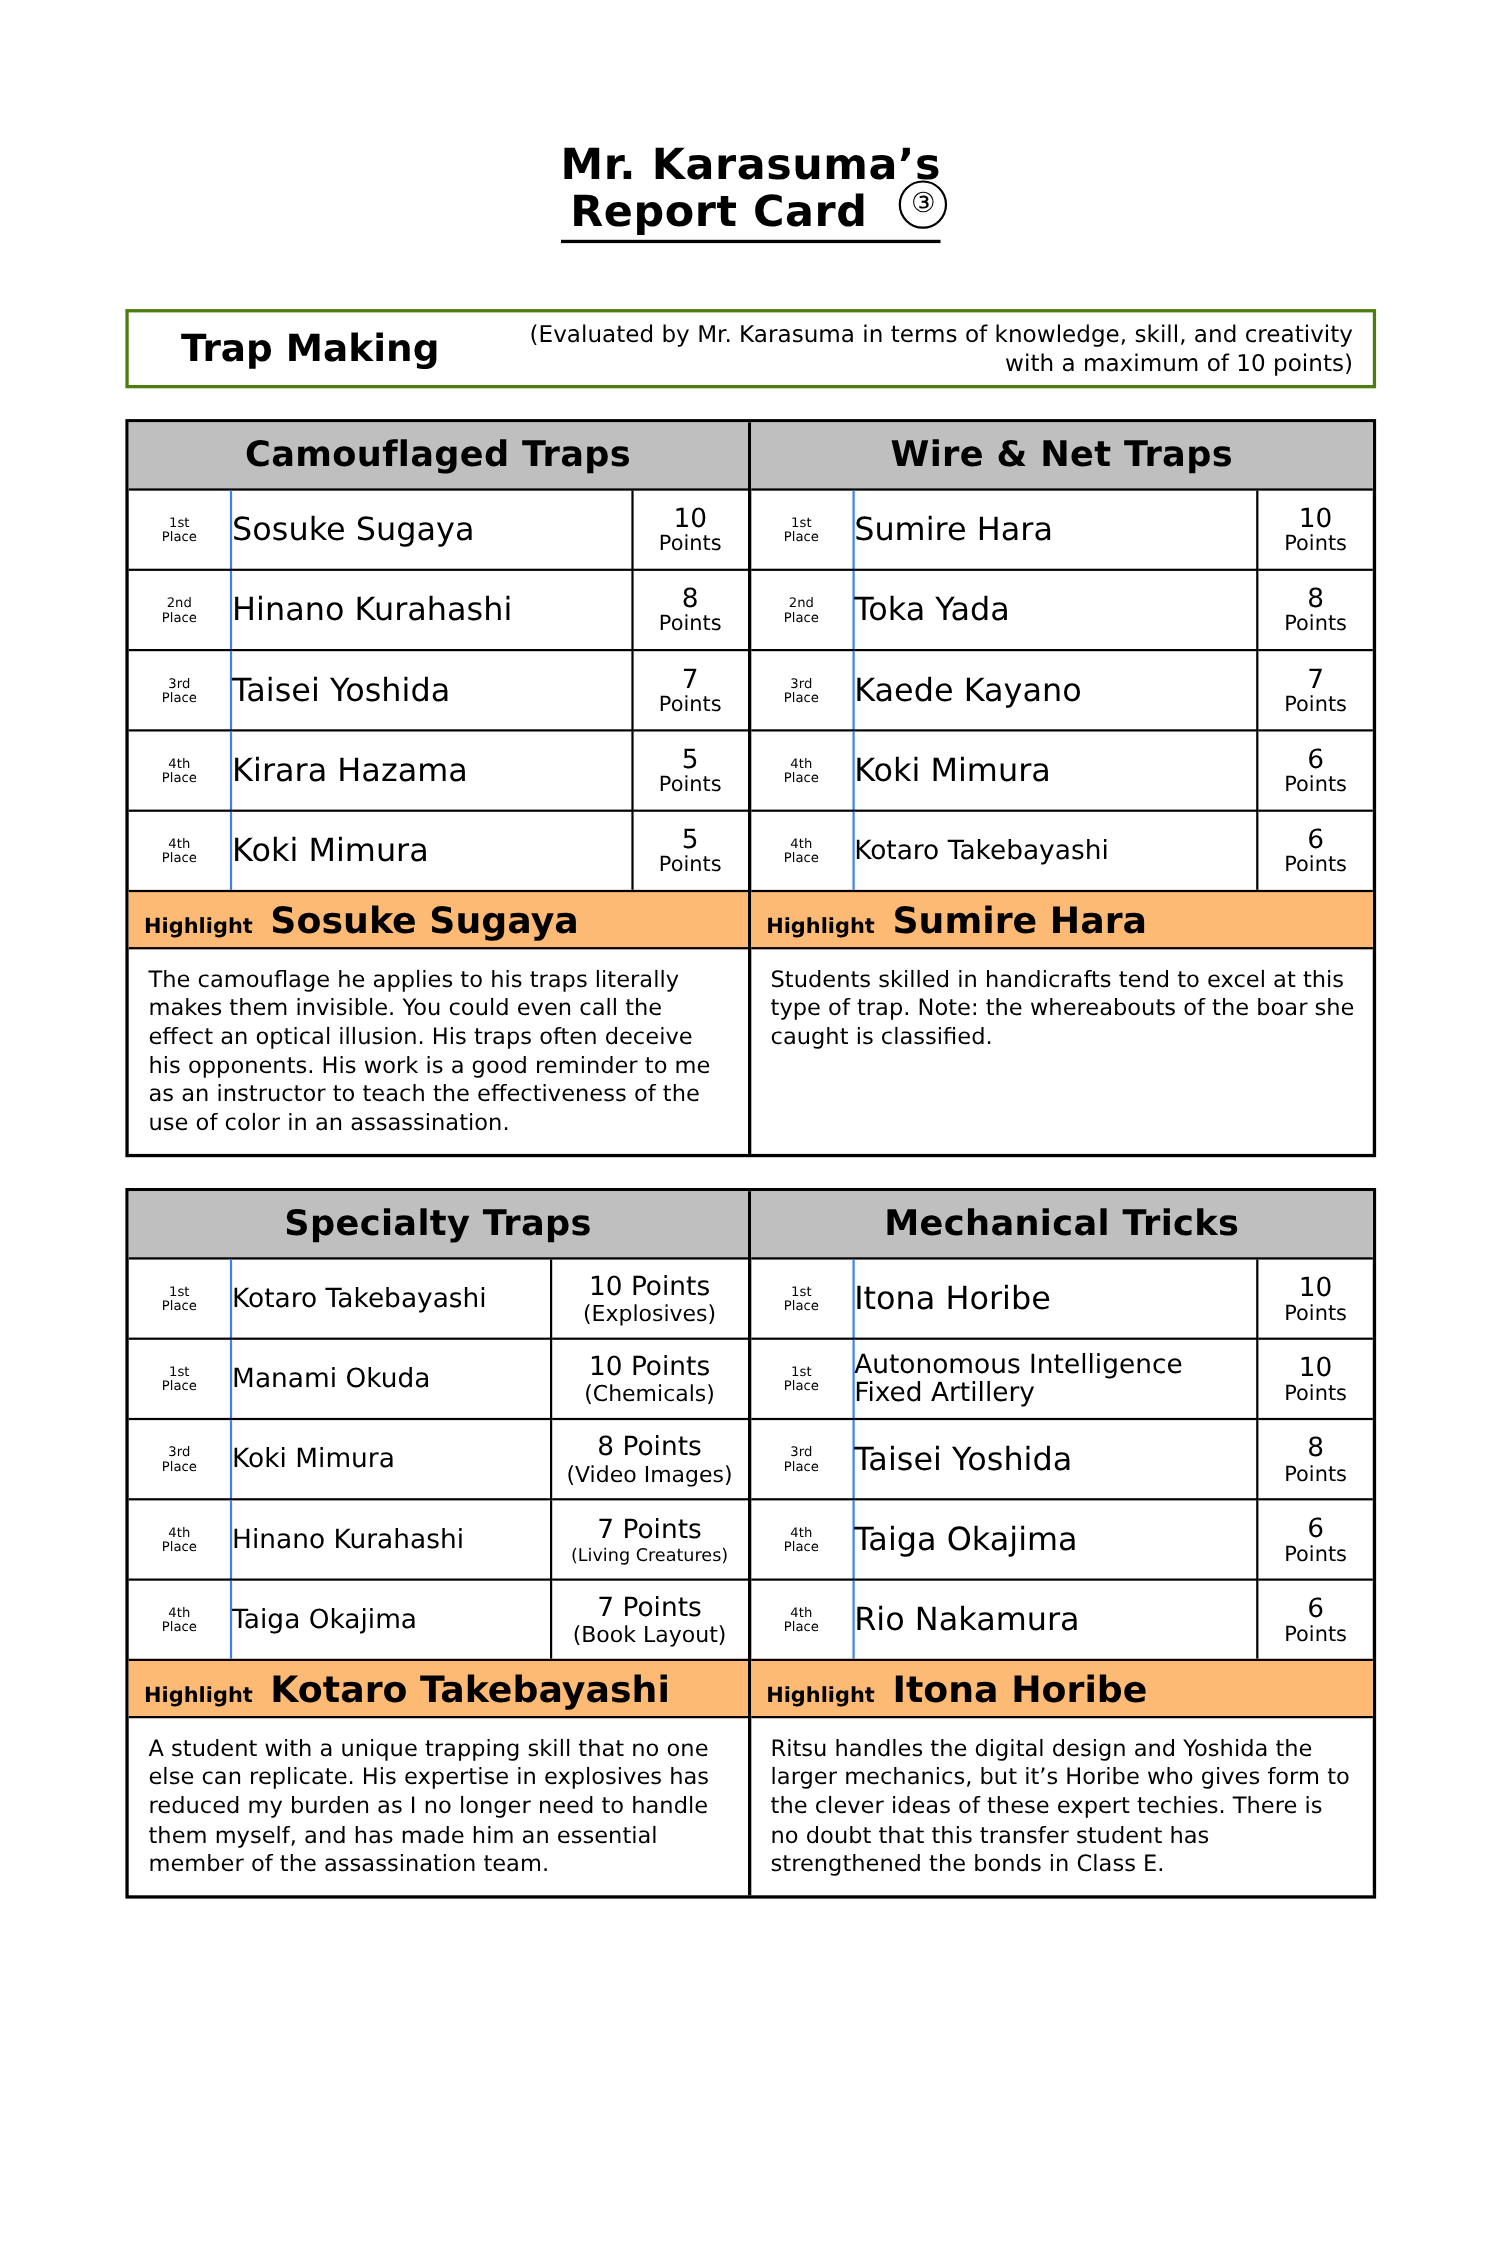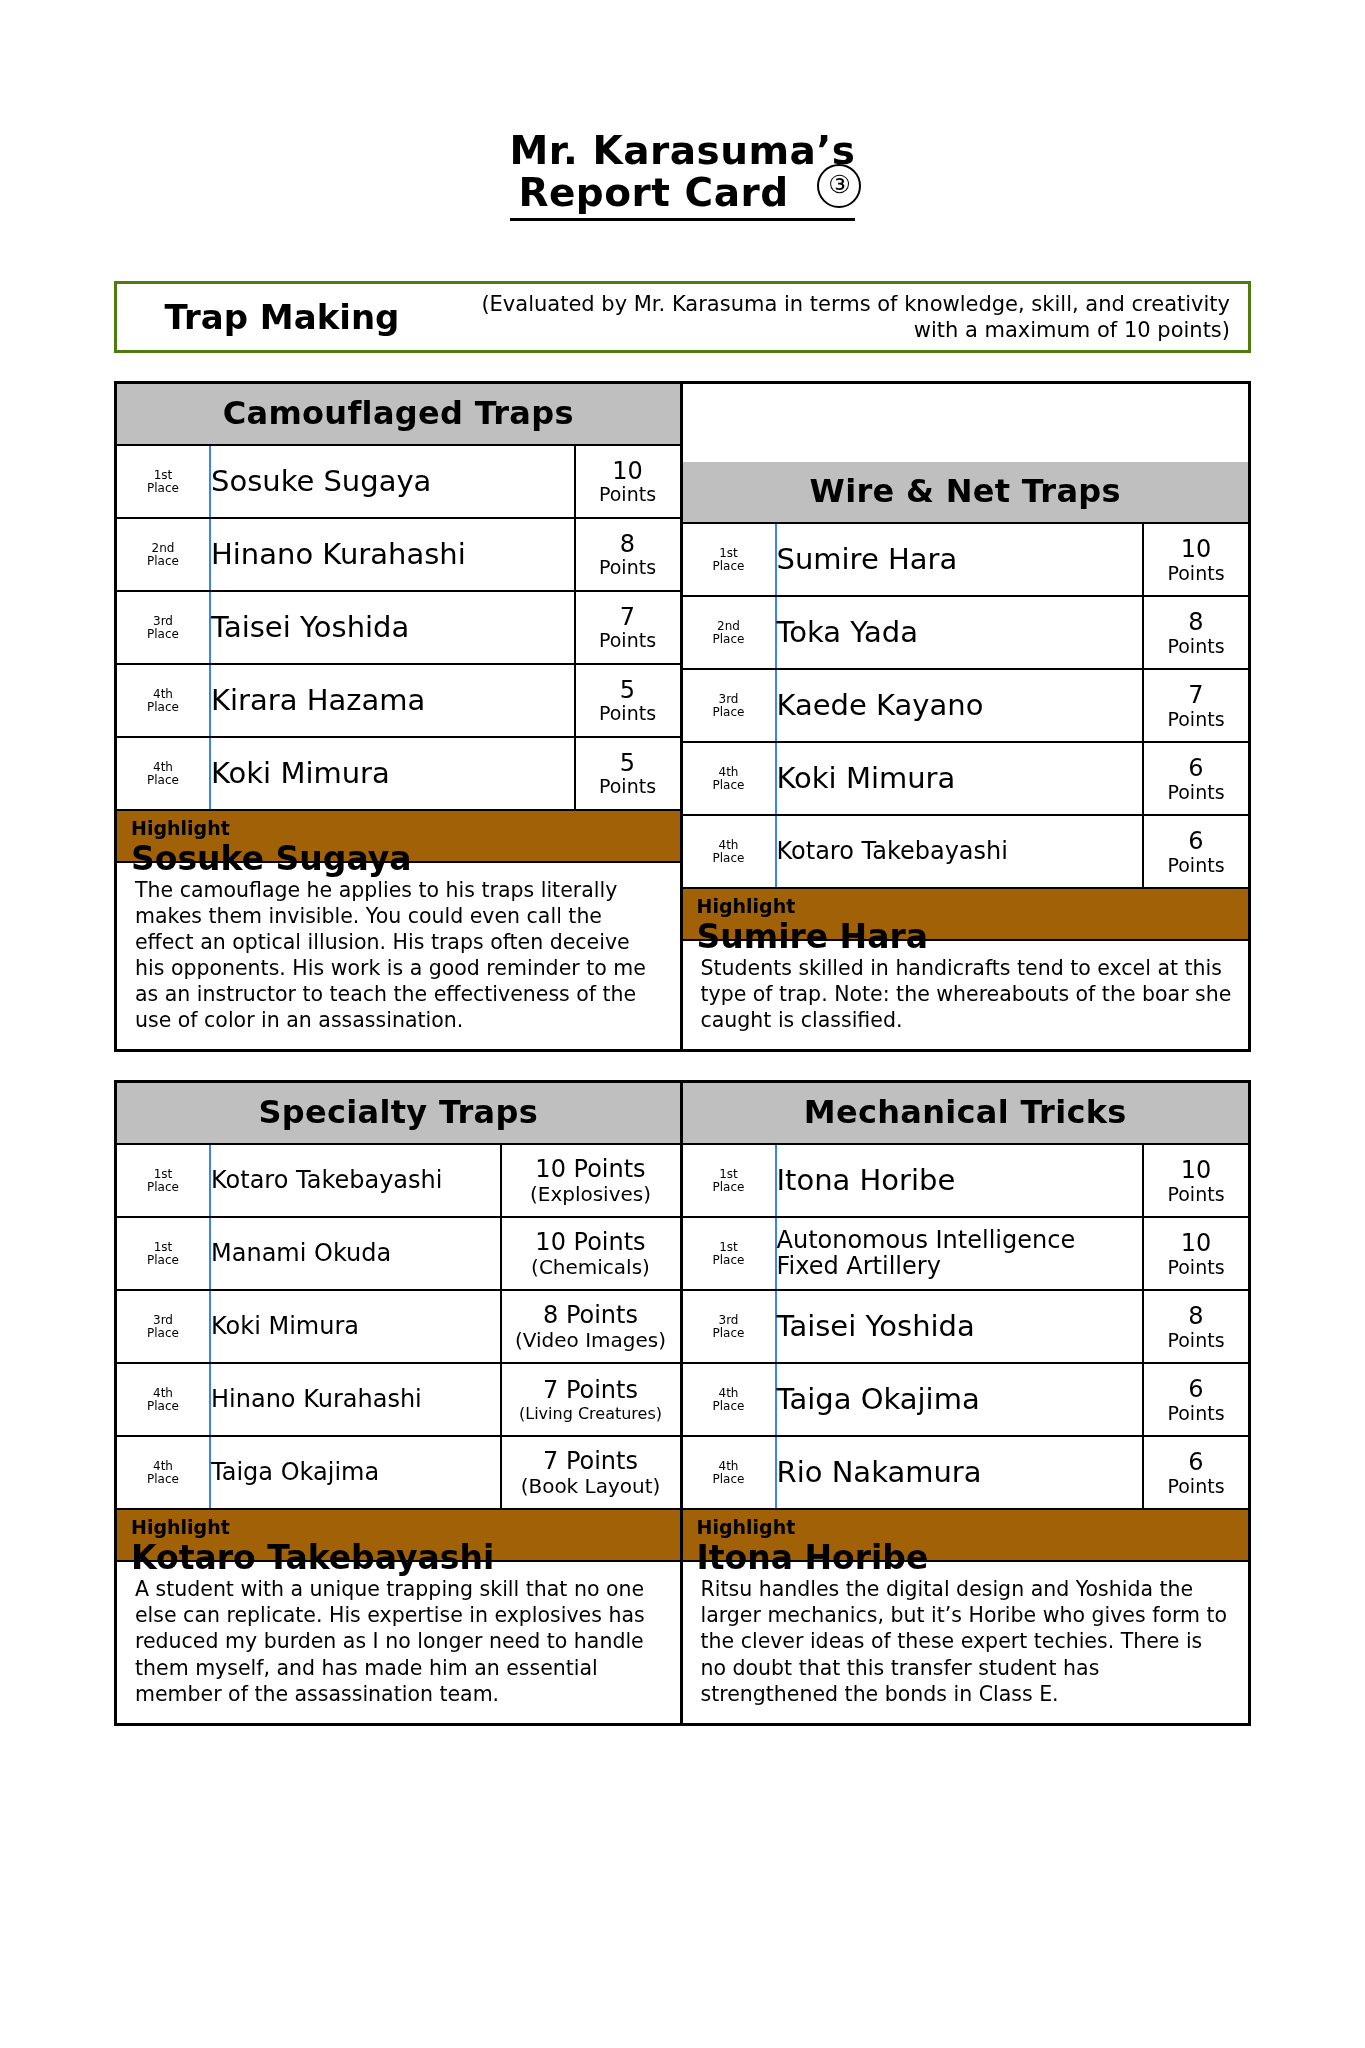--- a/index.html
+++ b/index.html
@@ -71,21 +71,20 @@
     font-size:21px;
     line-height:1.25;
     padding-right:18px;
   }
   
   .block{
     margin-top:28px;
     border:3px solid #000;
     display:flex;
     box-sizing:border-box;
-    align-items:flex-end;
   }
   .col{
     flex:1 1 50%;
     box-sizing:border-box;
     display:flex;
     flex-direction:column;
   }
   .col.left{border-right:3px solid #000;}
   .col-header{
     background:#bfbfbf;
@@ -135,29 +134,28 @@
     width:178px;
     text-align:center;
     font-size:24px;
     line-height:1.15;
   }
   .c-pts-wide .sub{display:block;font-size:20px;}
   .c-pts-wide .sub.small{font-size:16px;}
   .c-name.narrow{font-size:24px;}
   
   .hl{
-    background:#a16207;
+    background:#fdba74;
     border-top:2.5px solid #000;
     border-bottom:2.5px solid #000;
     display:flex;
     align-items:baseline;
     padding:6px 0 8px 14px;
     height:54px;
     box-sizing:border-box;
-    flex-direction:column;
   }
   .hl-label{font-size:19px;font-weight:bold;margin-right:16px;}
   .hl-name{font-size:33px;font-weight:bold;}
   .note{
     padding:14px 16px 16px 18px;
     font-size:20.5px;
     line-height:1.27;
     flex:1;
   }
 </style>

